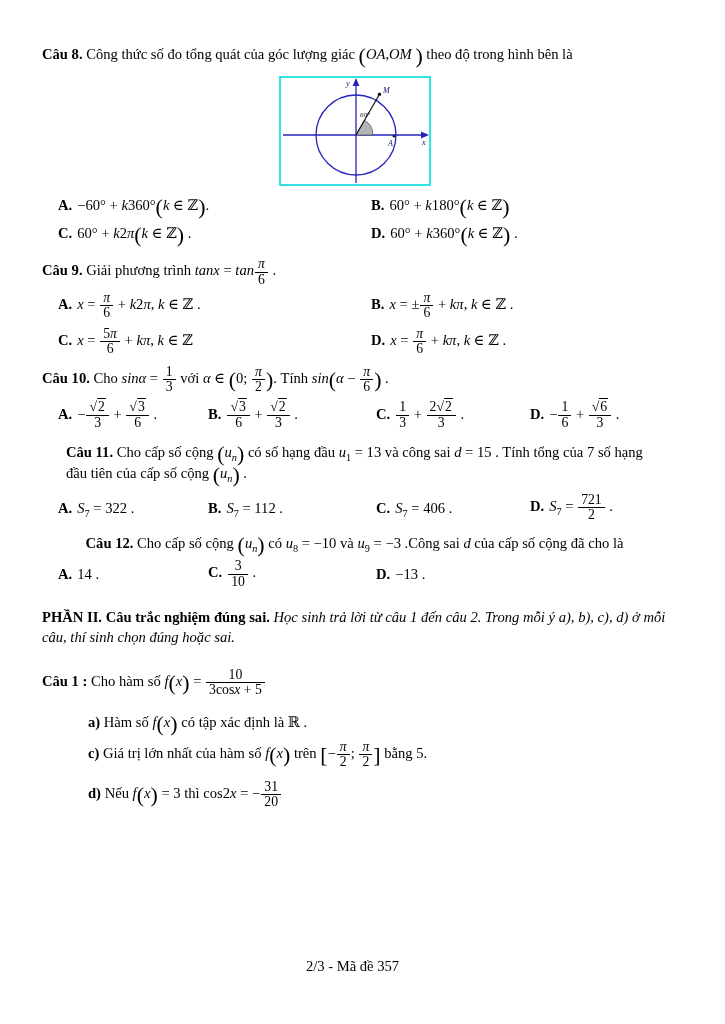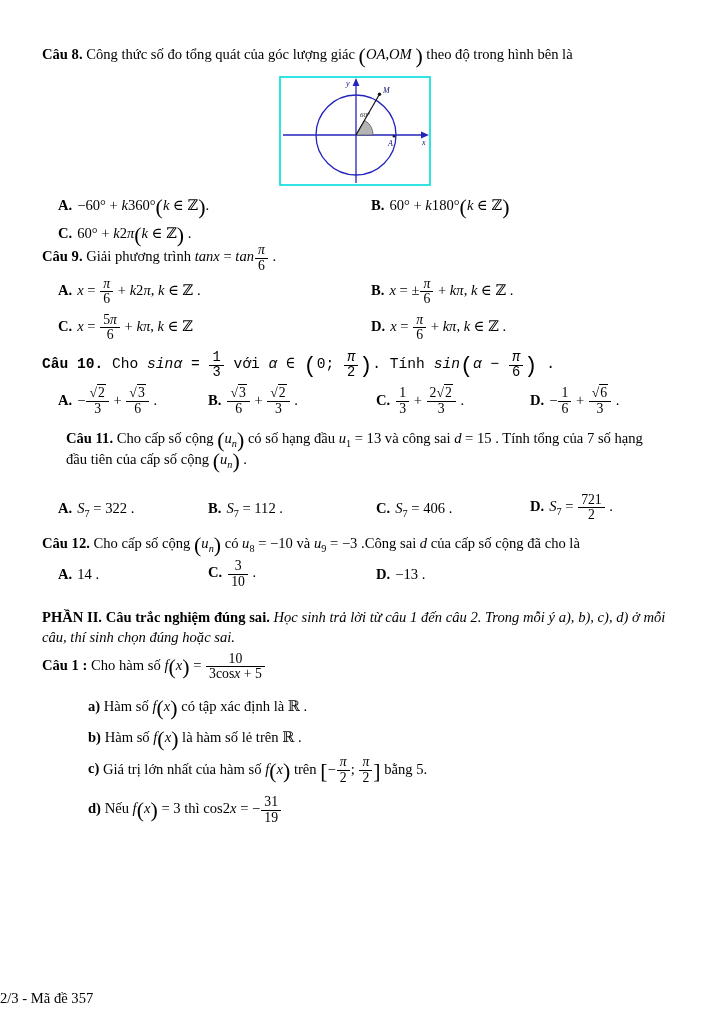--- a/index.html
+++ b/index.html
@@ -27,36 +27,36 @@
   .figwrap{display:flex;justify-content:center;margin-top:12px;}
   .flbl{font:italic 8px "Liberation Serif",serif;fill:#10106e;}
   .ang{font-size:7px;fill:#222;}
   
   .opts{display:grid;align-items:center;padding-left:16px;gap:8px;}
   .opts.two{grid-template-columns:305px 1fr;row-gap:7px;}
   .opts.four{grid-template-columns:142px 160px 146px 1fr;}
   .opt{white-space:nowrap;}
   
   #q8-opts{margin-top:9px;}
-  #q9{}
+  #q9{margin-top:14px;}
   #q9-opts{margin-top:4px;row-gap:6px;}
-  #q10{margin-top:8px;font-family:Liberation Mono, monospace;}
+  #q10{margin-top:8px;}
   #q10-opts{margin-top:6px;}
   #q11{margin-top:12px;margin-left:24px;}
-  #q11-opts{margin-top:24px;}
-  #q12{margin-top:10px;}
+  #q11-opts{margin-top:10px;}
+  #q12{margin-top:10px;text-align:center;}
   #q12-opts{margin-top:6px;}
   #part2{margin-top:18px;}
-  #c1{margin-top:4px;}
+  #c1{margin-top:20px;}
   .item{margin-left:46px;}
   #item-a{margin-top:14px;}
   #item-b{margin-top:11px;}
   #item-c{margin-top:8px;}
   #item-d{margin-top:10px;}
-  .footer{position:absolute;left:0;right:0;top:956px;margin-top:32px;}
+  .footer{position:absolute;left:0;right:0;top:956px;text-align:center;}
 </style>
 </head>
 <body>
 
 <div class="page">
 
   <p class="q">
     <b class="ql">Câu 8.</b>
     <span>Công thức số đo tổng quát của góc lượng giác <span class="big">(</span><i>OA</i>,<i>OM</i> <span class="big">)</span> theo độ trong hình bên là</span>
   </p>
@@ -78,20 +78,21 @@
       <text x="109" y="70" class="flbl">A</text>
       <text x="67" y="10" class="flbl">y</text>
       <text x="143" y="69" class="flbl">x</text>
     </svg>
   </div>
 
   <div class="opts two" id="q8-opts">
     <span class="opt"><b class="ol">A.</b><span>−60° + <i>k</i>360°<span class="big">(</span><i>k</i> ∈ ℤ<span class="big">)</span>.</span></span>
     <span class="opt"><b class="ol">B.</b><span>60° + <i>k</i>180°<span class="big">(</span><i>k</i> ∈ ℤ<span class="big">)</span></span></span>
     <span class="opt"><b class="ol">C.</b><span>60° + <i>k</i>2<i>π</i><span class="big">(</span><i>k</i> ∈ ℤ<span class="big">)</span> .</span></span>
+    <span class="opt"><b class="ol">D.</b><span>60° + <i>k</i>360°<span class="big">(</span><i>k</i> ∈ ℤ<span class="big">)</span> .</span></span>
   </div>
 
   <p class="q" id="q9">
     <b class="ql">Câu 9.</b>
     <span>Giải phương trình <i>tanx</i> = <i>tan</i><span class="fr"><span class="fn"><i>π</i></span><span class="fd">6</span></span> .</span>
   </p>
   <div class="opts two" id="q9-opts">
     <span class="opt"><b class="ol">A.</b><span><i>x</i> = <span class="fr"><span class="fn"><i>π</i></span><span class="fd">6</span></span> + <i>k</i>2<i>π</i>, <i>k</i> ∈ ℤ .</span></span>
     <span class="opt"><b class="ol">B.</b><span><i>x</i> = ±<span class="fr"><span class="fn"><i>π</i></span><span class="fd">6</span></span> + <i>kπ</i>, <i>k</i> ∈ ℤ .</span></span>
     <span class="opt"><b class="ol">C.</b><span><i>x</i> = <span class="fr"><span class="fn">5<i>π</i></span><span class="fd">6</span></span> + <i>kπ</i>, <i>k</i> ∈ ℤ</span></span>
@@ -137,30 +138,26 @@
 
   <p class="q" id="c1">
     <b class="ql">Câu 1 :</b>
     <span>Cho hàm số <i>f</i><span class="big">(</span><i>x</i><span class="big">)</span> = <span class="fr"><span class="fn">10</span><span class="fd">3cos<i>x</i> + 5</span></span></span>
   </p>
 
   <p class="item" id="item-a">
     <b class="il">a)</b>
     <span>Hàm số <i>f</i><span class="big">(</span><i>x</i><span class="big">)</span> có tập xác định là ℝ .</span>
   </p>
-  <p class="item" id="item-b">
-    <b class="il">b)</b>
-    <span>Hàm số <i>f</i><span class="big">(</span><i>x</i><span class="big">)</span> là hàm số lẻ trên ℝ .</span>
-  </p>
   <p class="item" id="item-c">
     <b class="il">c)</b>
     <span>Giá trị lớn nhất của hàm số <i>f</i><span class="big">(</span><i>x</i><span class="big">)</span> trên <span class="big">[</span>−<span class="fr"><span class="fn"><i>π</i></span><span class="fd">2</span></span>; <span class="fr"><span class="fn"><i>π</i></span><span class="fd">2</span></span><span class="big">]</span> bằng 5.</span>
   </p>
   <p class="item" id="item-d">
     <b class="il">d)</b>
-    <span>Nếu <i>f</i><span class="big">(</span><i>x</i><span class="big">)</span> = 3 thì cos2<i>x</i> = −<span class="fr"><span class="fn">31</span><span class="fd">19</span></span></span>
+    <span>Nếu <i>f</i><span class="big">(</span><i>x</i><span class="big">)</span> = 3 thì cos2<i>x</i> = −<span class="fr"><span class="fn">31</span><span class="fd">20</span></span></span>
   </p>
 
   <div class="footer">
     <span>2/3 - Mã đề 357</span>
   </div>
 
 </div>
 
 </body></html>

